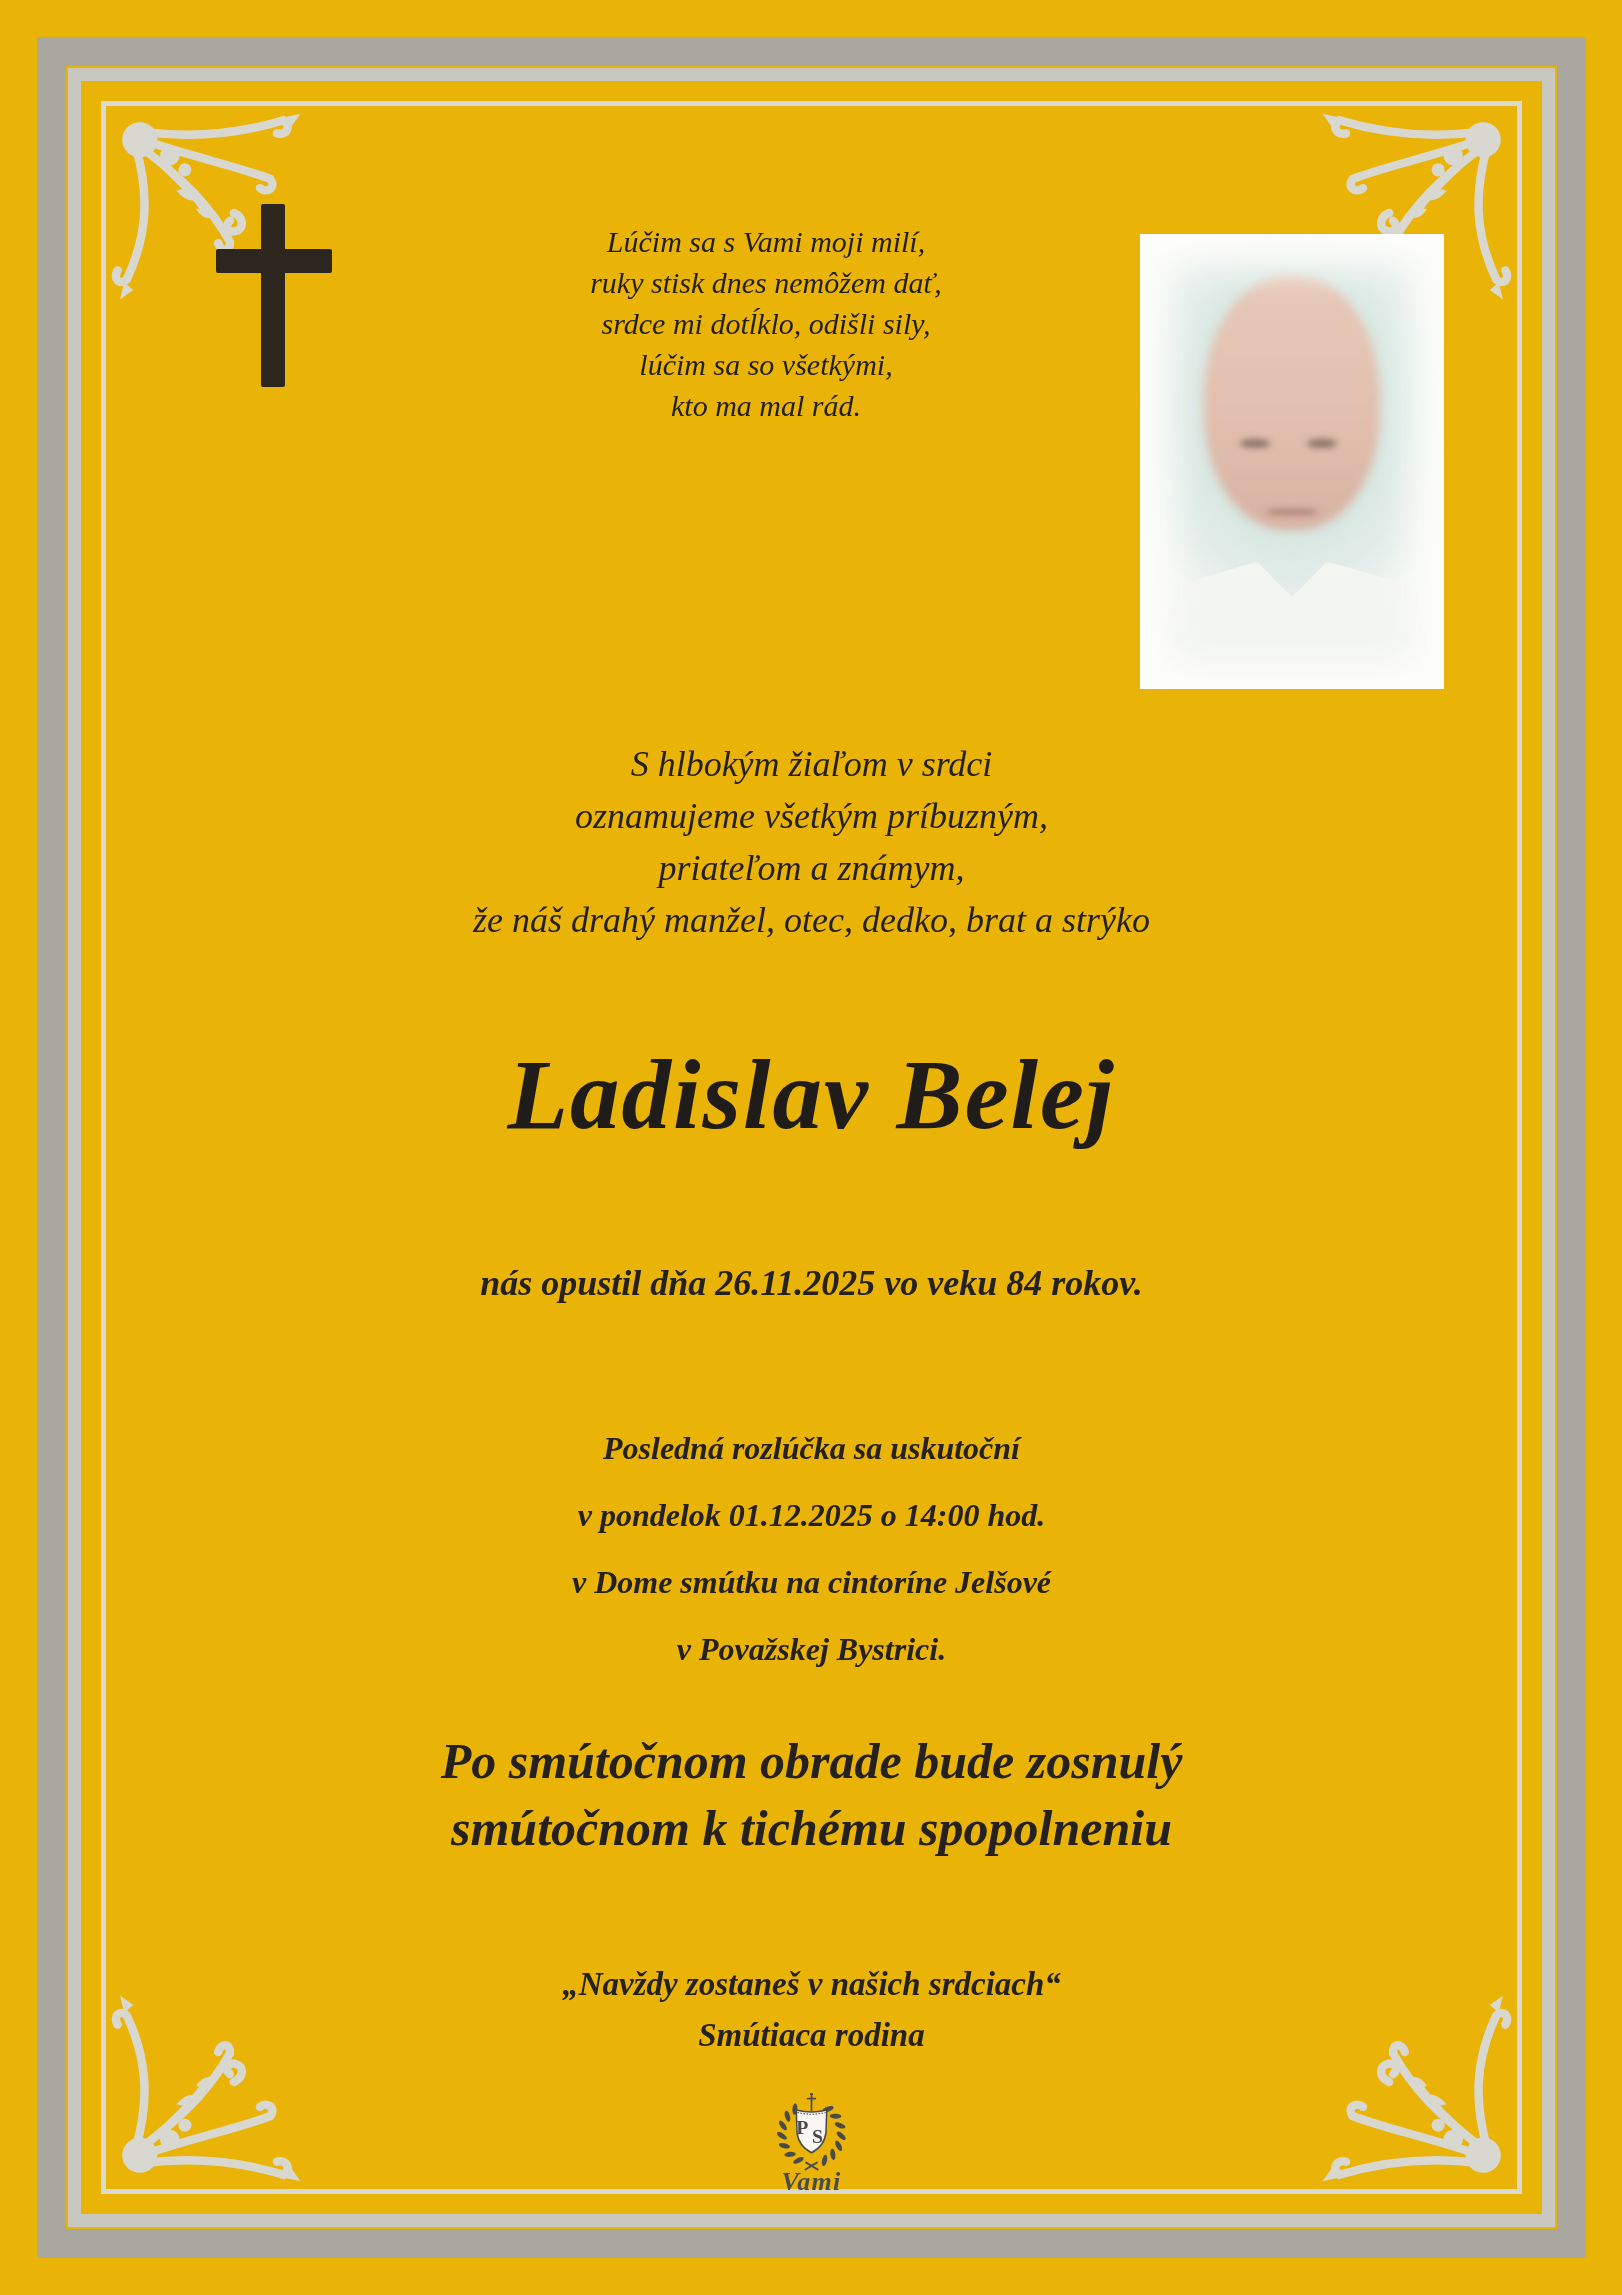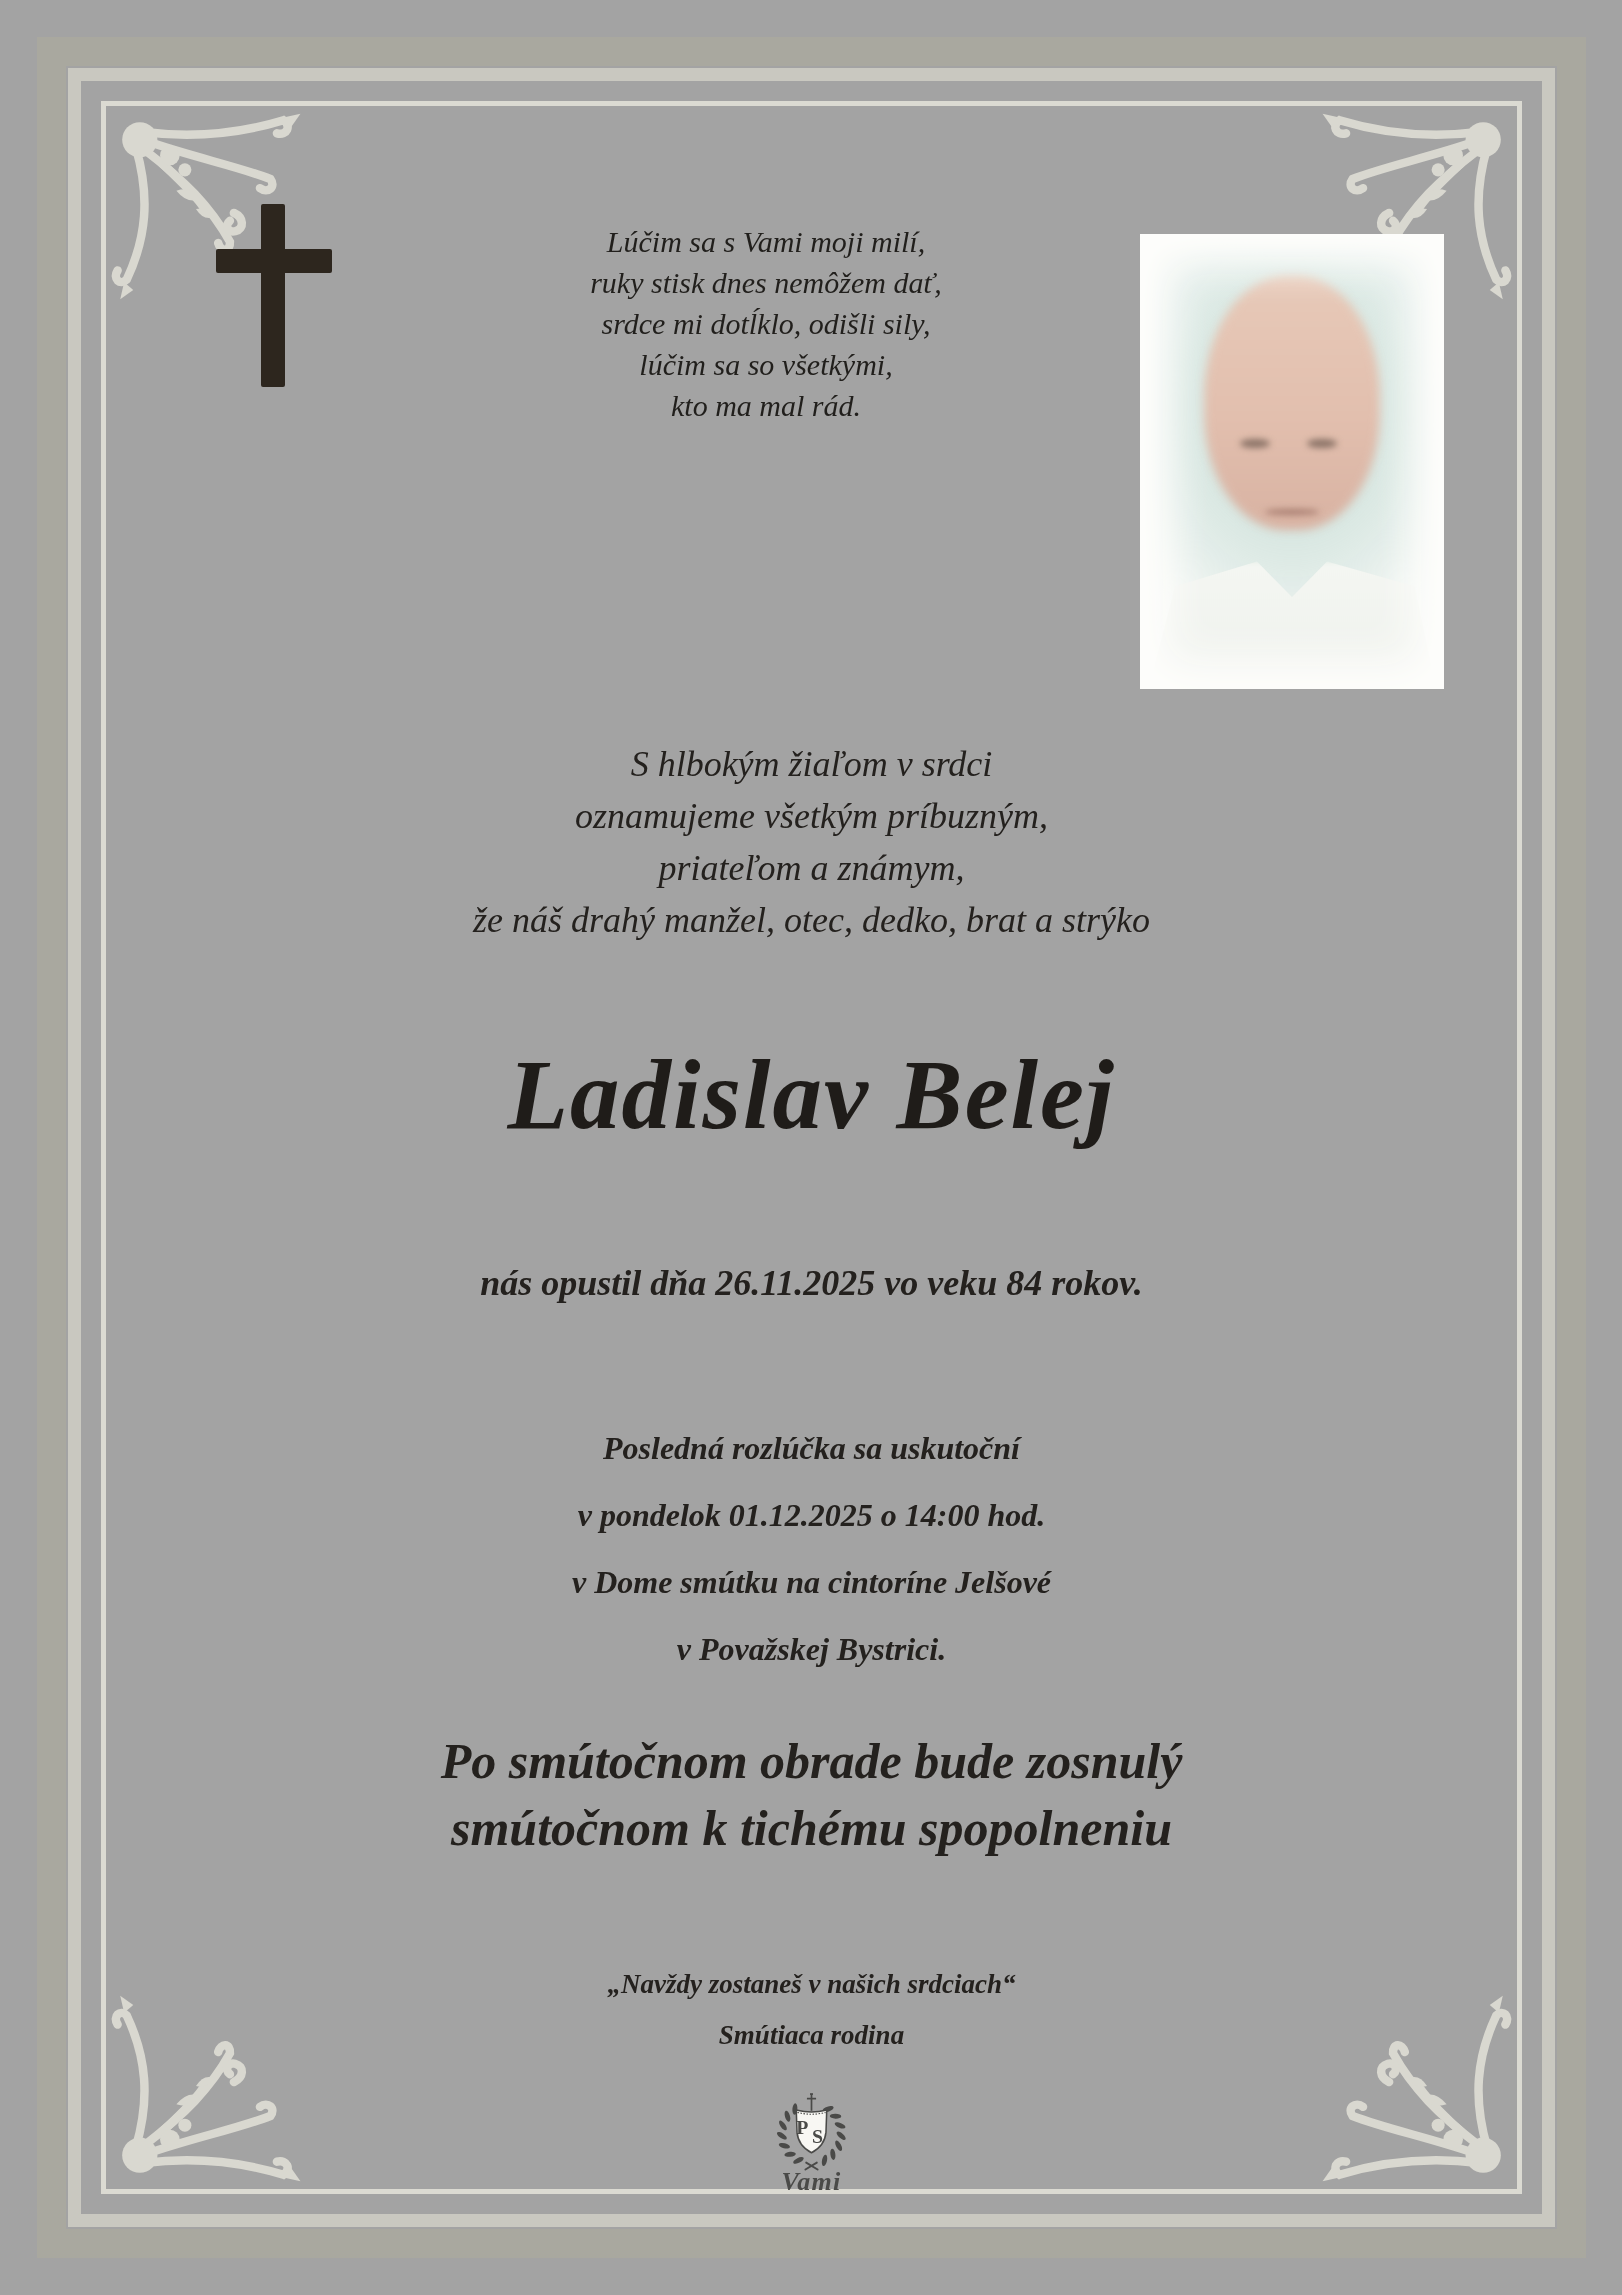--- a/index.html
+++ b/index.html
@@ -1,20 +1,20 @@
 <!DOCTYPE html>
 <html style="font-size:10.5px"><head>
 <meta charset="utf-8">
 <style>
   * { margin:0; padding:0; box-sizing:border-box; }
   body { margin:0; background:#fcfcfa; font-family:"Liberation Serif", serif; }
 
   .page{
     position:relative; width:1623px; height:2295px;
-    background:#a3a3a3; overflow:hidden;
+    background:#eab308; overflow:hidden;
   }
 
   
   .band{ position:absolute; inset:37px; border:29px solid #a9a89f; }
   .thinline{ position:absolute; inset:68px; border:13.7px solid #c9c8c0; }
   .ornframe{ position:absolute; inset:101px; border:5.9px solid #dbdad2; }
 
   .corner{ position:absolute; width:209px; height:209px; pointer-events:none; }
   .corner.tl{ top:98px; left:98px; }
   .corner.tr{ top:98px; right:98px; transform:scaleX(-1); }
@@ -35,21 +35,21 @@
   .txt div{ white-space:nowrap; }
 
   .poem{ top:221px; left:406px; width:720px; font-size:30px; line-height:41px;
          font-weight:400; color:#211f1c; }
   .announce{ top:738px; font-size:36px; line-height:52px; font-weight:400; }
   .name{ top:1039px; font-size:99px; line-height:111px; font-weight:700;
          letter-spacing:2px; color:#1f1c19; }
   .death{ top:1258px; font-size:36px; line-height:50px; font-weight:700; }
   .funeral{ top:1415px; font-size:32px; line-height:67px; font-weight:700; }
   .cremation{ top:1728px; font-size:50px; line-height:67px; font-weight:700; }
-  .farewell{ top:1959px; font-size:27px; line-height:51px; font-weight:700; }
+  .farewell{ top:1959px; font-size:33px; line-height:51px; font-weight:700; }
 
   
   .photo{ position:absolute; left:1140px; top:234px; width:304px; height:455px;
           background:#fdfdfb; overflow:hidden; }
   .photo .haze{ position:absolute; inset:6.5px;
      background:
        radial-gradient(ellipse 70% 60% at 50% 42%, rgba(190,214,208,.85) 0%, rgba(205,224,218,.55) 55%, rgba(248,250,248,0) 88%),
        linear-gradient(180deg, rgba(214,230,226,.55), rgba(240,244,240,.25));
      filter:blur(9.2px); }
   .photo .head{ position:absolute; left:21%; top:9%; width:58%; height:56%;

